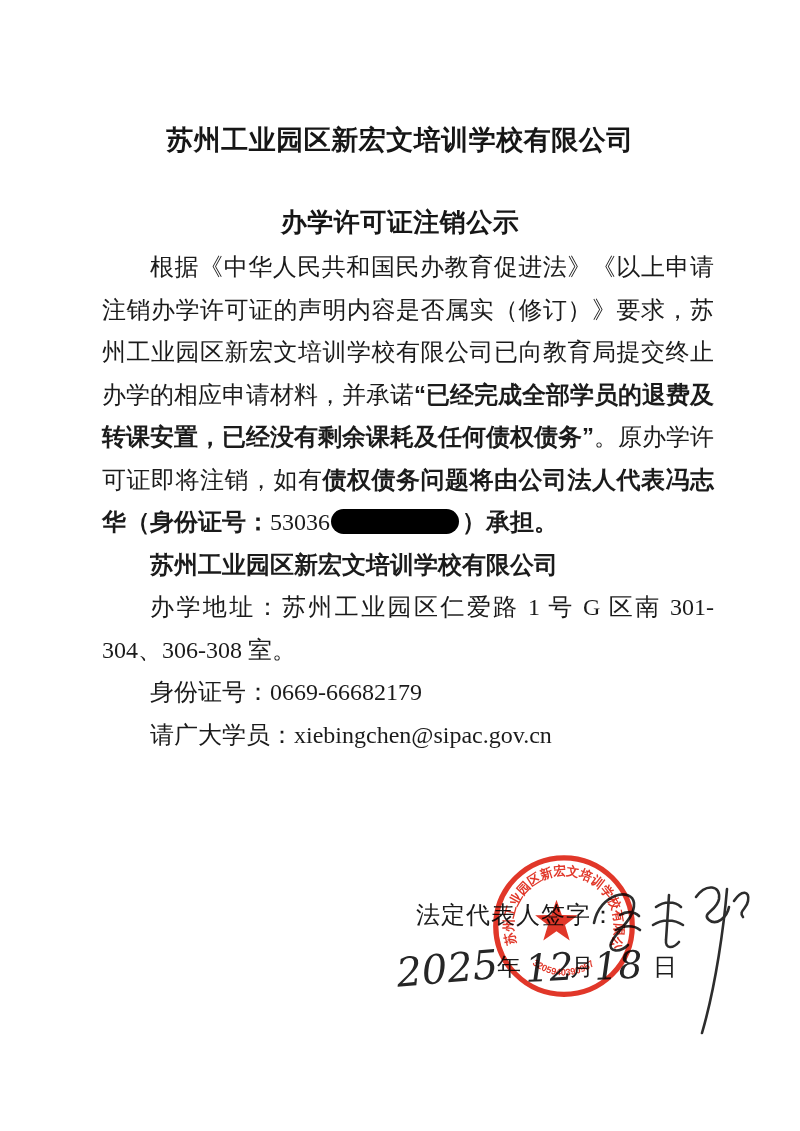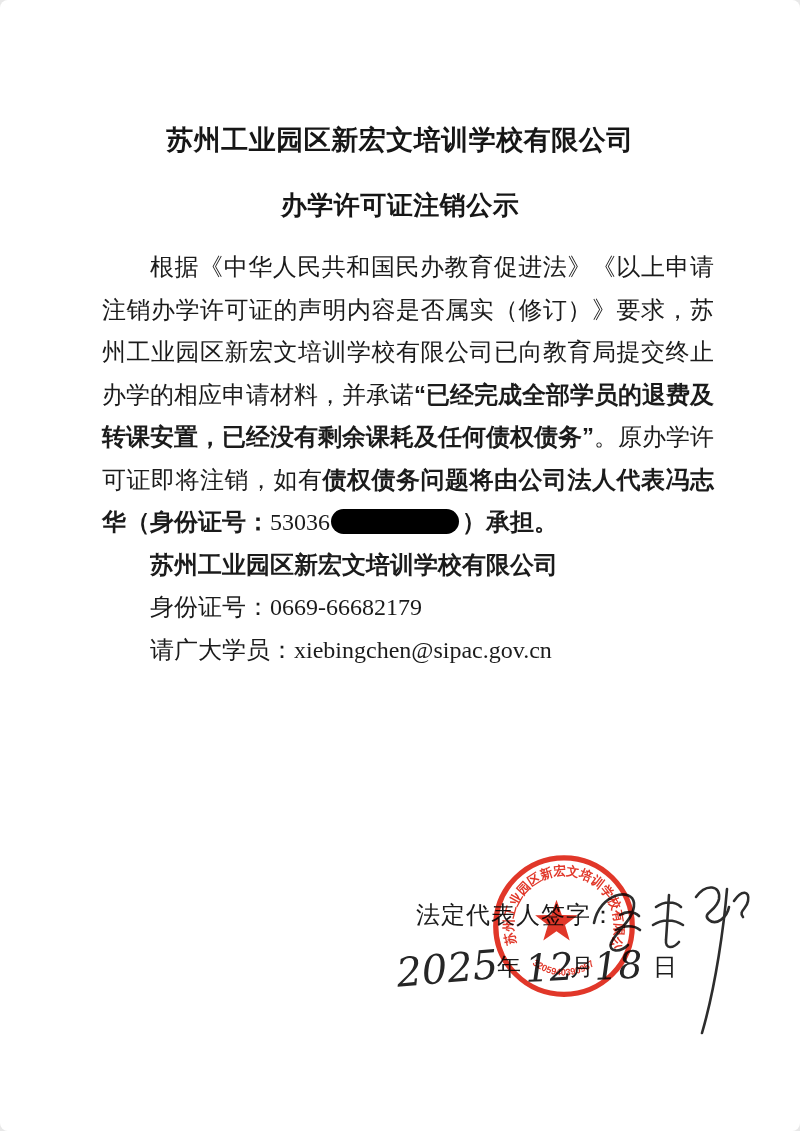--- a/index.html
+++ b/index.html
@@ -4,32 +4,31 @@
 <style>
   html,body { margin:0; padding:0; background:#e8e8e8; }
   .page {
     position:relative;
     width:800px; height:1131px;
     margin:0 auto;
     background:#ffffff;
     color:#1b1b1b;
     overflow:hidden;
     font-family:"Liberation Serif","DejaVu Serif",serif;
-    border-radius:8px;
   }
   .title {
     position:absolute; top:122px; left:0; right:0;
     margin:0; text-align:center;
     font-family:"Liberation Sans","DejaVu Sans",sans-serif;
     font-weight:700; font-size:27px; letter-spacing:0.5px;
     color:#161616;
   }
   .subtitle {
     position:absolute; top:188px; left:0; right:0;
-    margin:0; text-align:center;
+    margin:17px; text-align:center;
     font-family:"Liberation Sans","DejaVu Sans",sans-serif;
     font-weight:700; font-size:26px; letter-spacing:0.5px;
     color:#161616;
   }
   .body-text {
     position:absolute; top:246px; left:102px; width:612px;
     font-size:24px; line-height:42.5px;
     text-align:justify;
     color:#1b1b1b;
   }
@@ -82,20 +81,21 @@
 <body>
 
 <div class="page">
 
   <h1 class="title">苏州工业园区新宏文培训学校有限公司</h1>
   <h2 class="subtitle">办学许可证注销公示</h2>
 
   <div class="body-text">
     <p class="indent"><span>根据《中华人民共和国民办教育促进法》《以上申请注销办学许可证的声明内容是否属实（修订）》要求，苏州工业园区新宏文培训学校有限公司已向教育局提交终止办学的相应申请材料，并承诺</span><b>“已经完成全部学员的退费及转课安置，已经没有剩余课耗及任何债权债务”</b><span>。原办学许可证即将注销，如有</span><b>债权债务问题将由公司法人代表冯志华（身份证号：</b><span>53036</span><span class="redaction"></span><b>）承担。</b></p>
     <p class="indent bold-hei">苏州工业园区新宏文培训学校有限公司</p>
+    <p class="indent">办学地址：苏州工业园区仁爱路 1 号 G 区南 301-304、306-308 室。</p>
     <p class="indent"><span>身份证号：</span><span>0669-66682179</span></p>
     <p class="indent"><span>请广大学员：</span><span>xiebingchen@sipac.gov.cn</span></p>
   </div>
 
   <span class="sig-label">法定代表人签字：</span>
   <span class="date-unit u-year">年</span>
   <span class="date-unit u-month">月</span>
   <span class="date-unit u-day">日</span>
 
   <svg class="hand-svg" viewBox="0 0 395 215">

